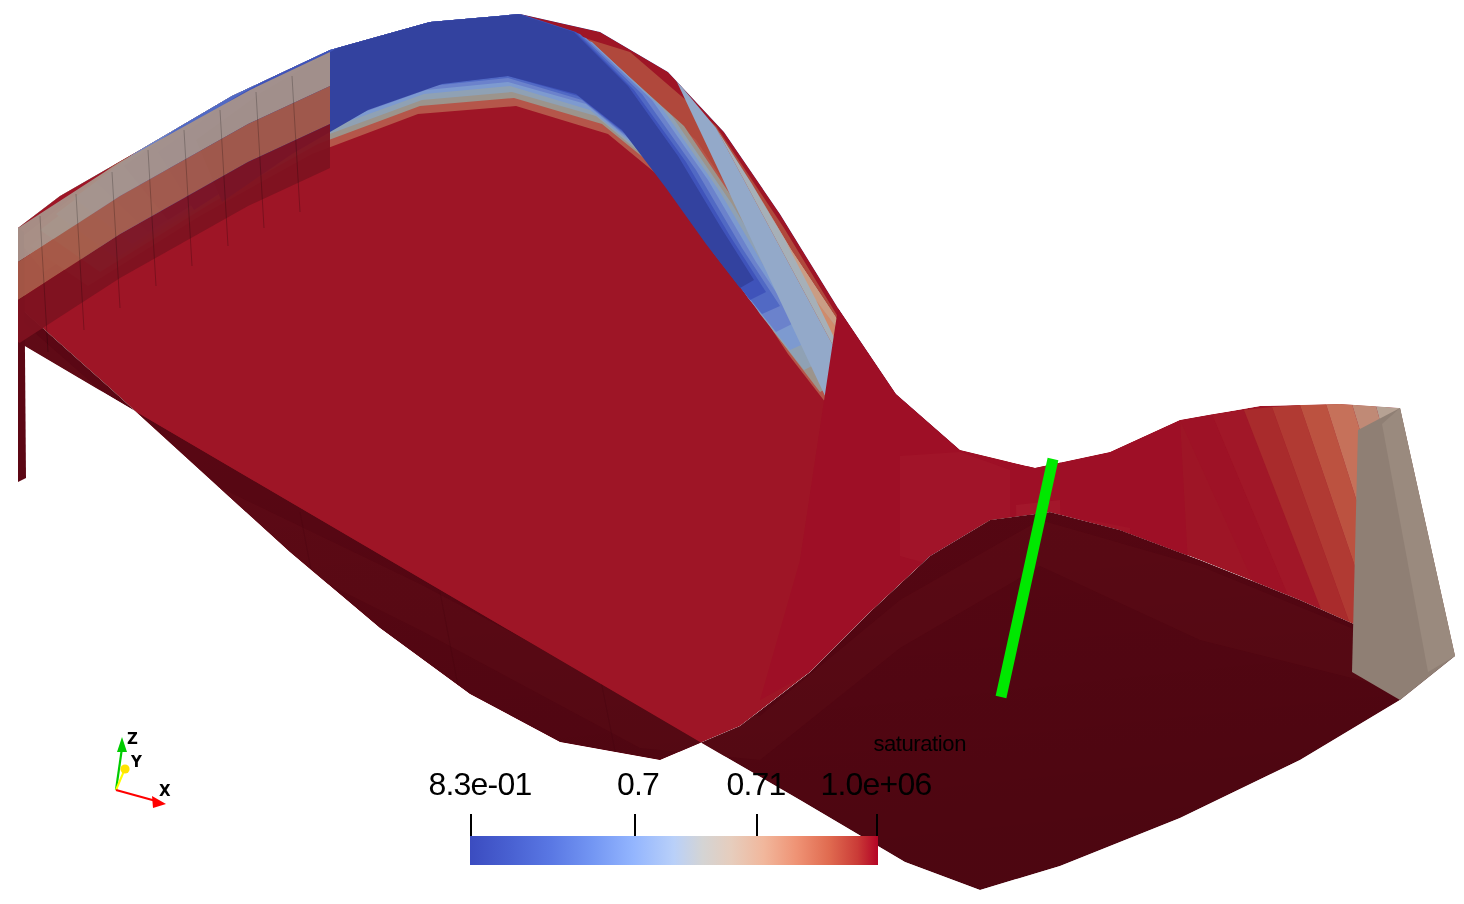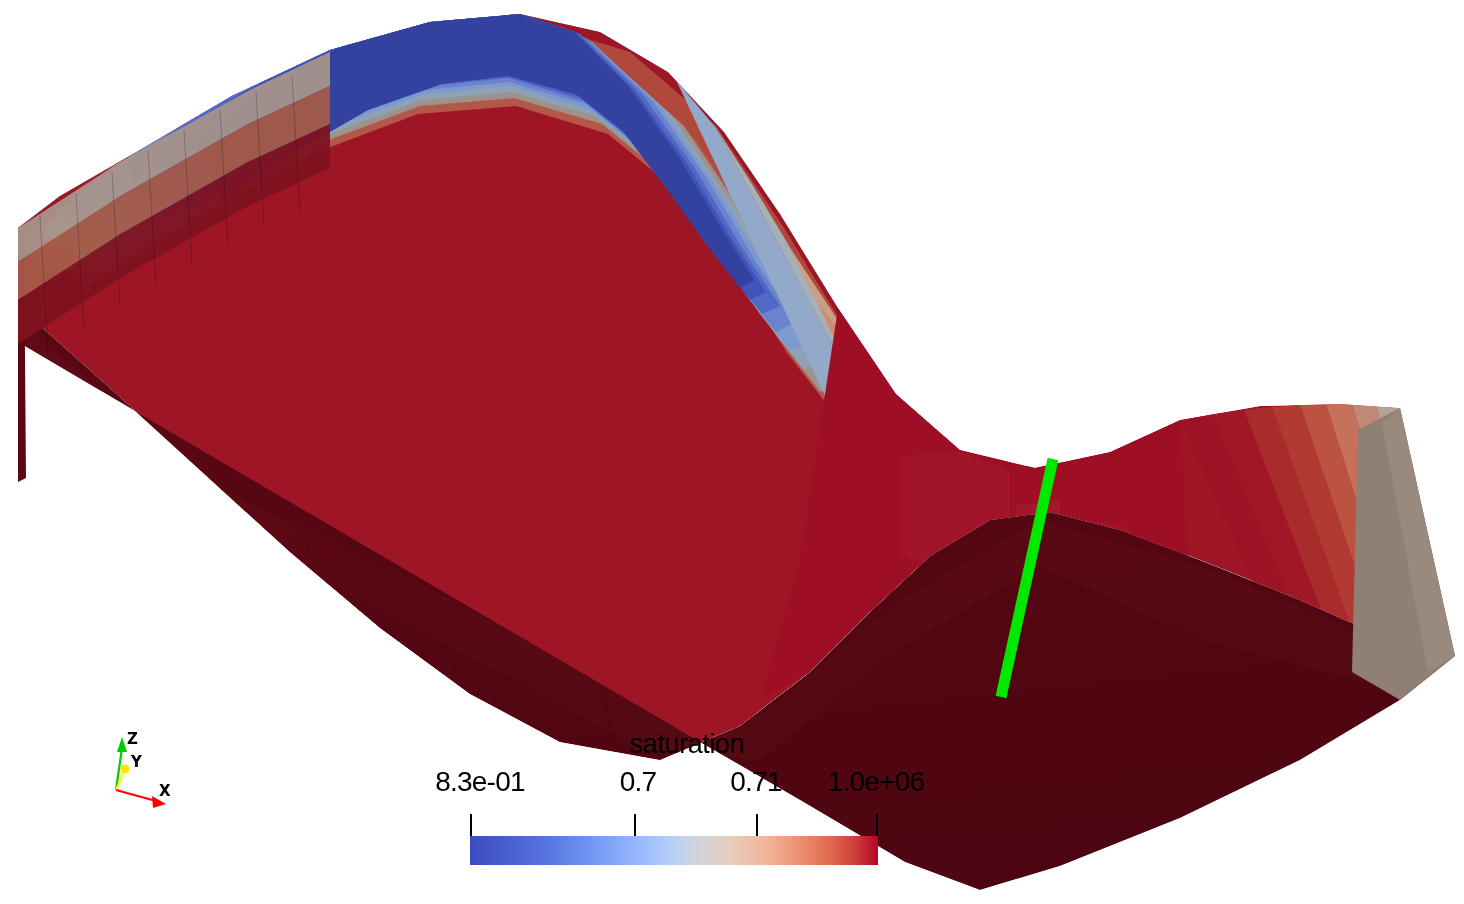--- a/index.html
+++ b/index.html
@@ -23,36 +23,36 @@
   }
 
   
   #scalar-bar{
     position:absolute;
     left:406px;top:726px;
     width:560px;height:142px;
   }
   #scalar-bar-title{
     position:absolute;left:0;top:0;width:560px;
-    text-align:center;
+    text-align:right;
     font-family:"Liberation Sans",sans-serif;
-    font-size:27px;
+    font-size:22px;
     color:#000;
     letter-spacing:-0.4px;
     line-height:36px;
     padding-left:2px;
     box-sizing:border-box;
   }
   #scalar-bar-labels{
     position:absolute;left:0;top:40px;width:560px;height:40px;
   }
   .sb-label{
     position:absolute;
     font-family:"Liberation Sans",sans-serif;
-    font-size:28px;
+    font-size:32px;
     color:#000;
     white-space:nowrap;
     letter-spacing:-0.8px;
     transform:translateX(-50%);
   }
   #scalar-bar-ticks{position:absolute;left:0;top:88px;width:560px;height:26px;}
   .sb-tick{
     position:absolute;top:0;width:2px;height:26px;background:#000;
   }
   #scalar-bar-gradient{

